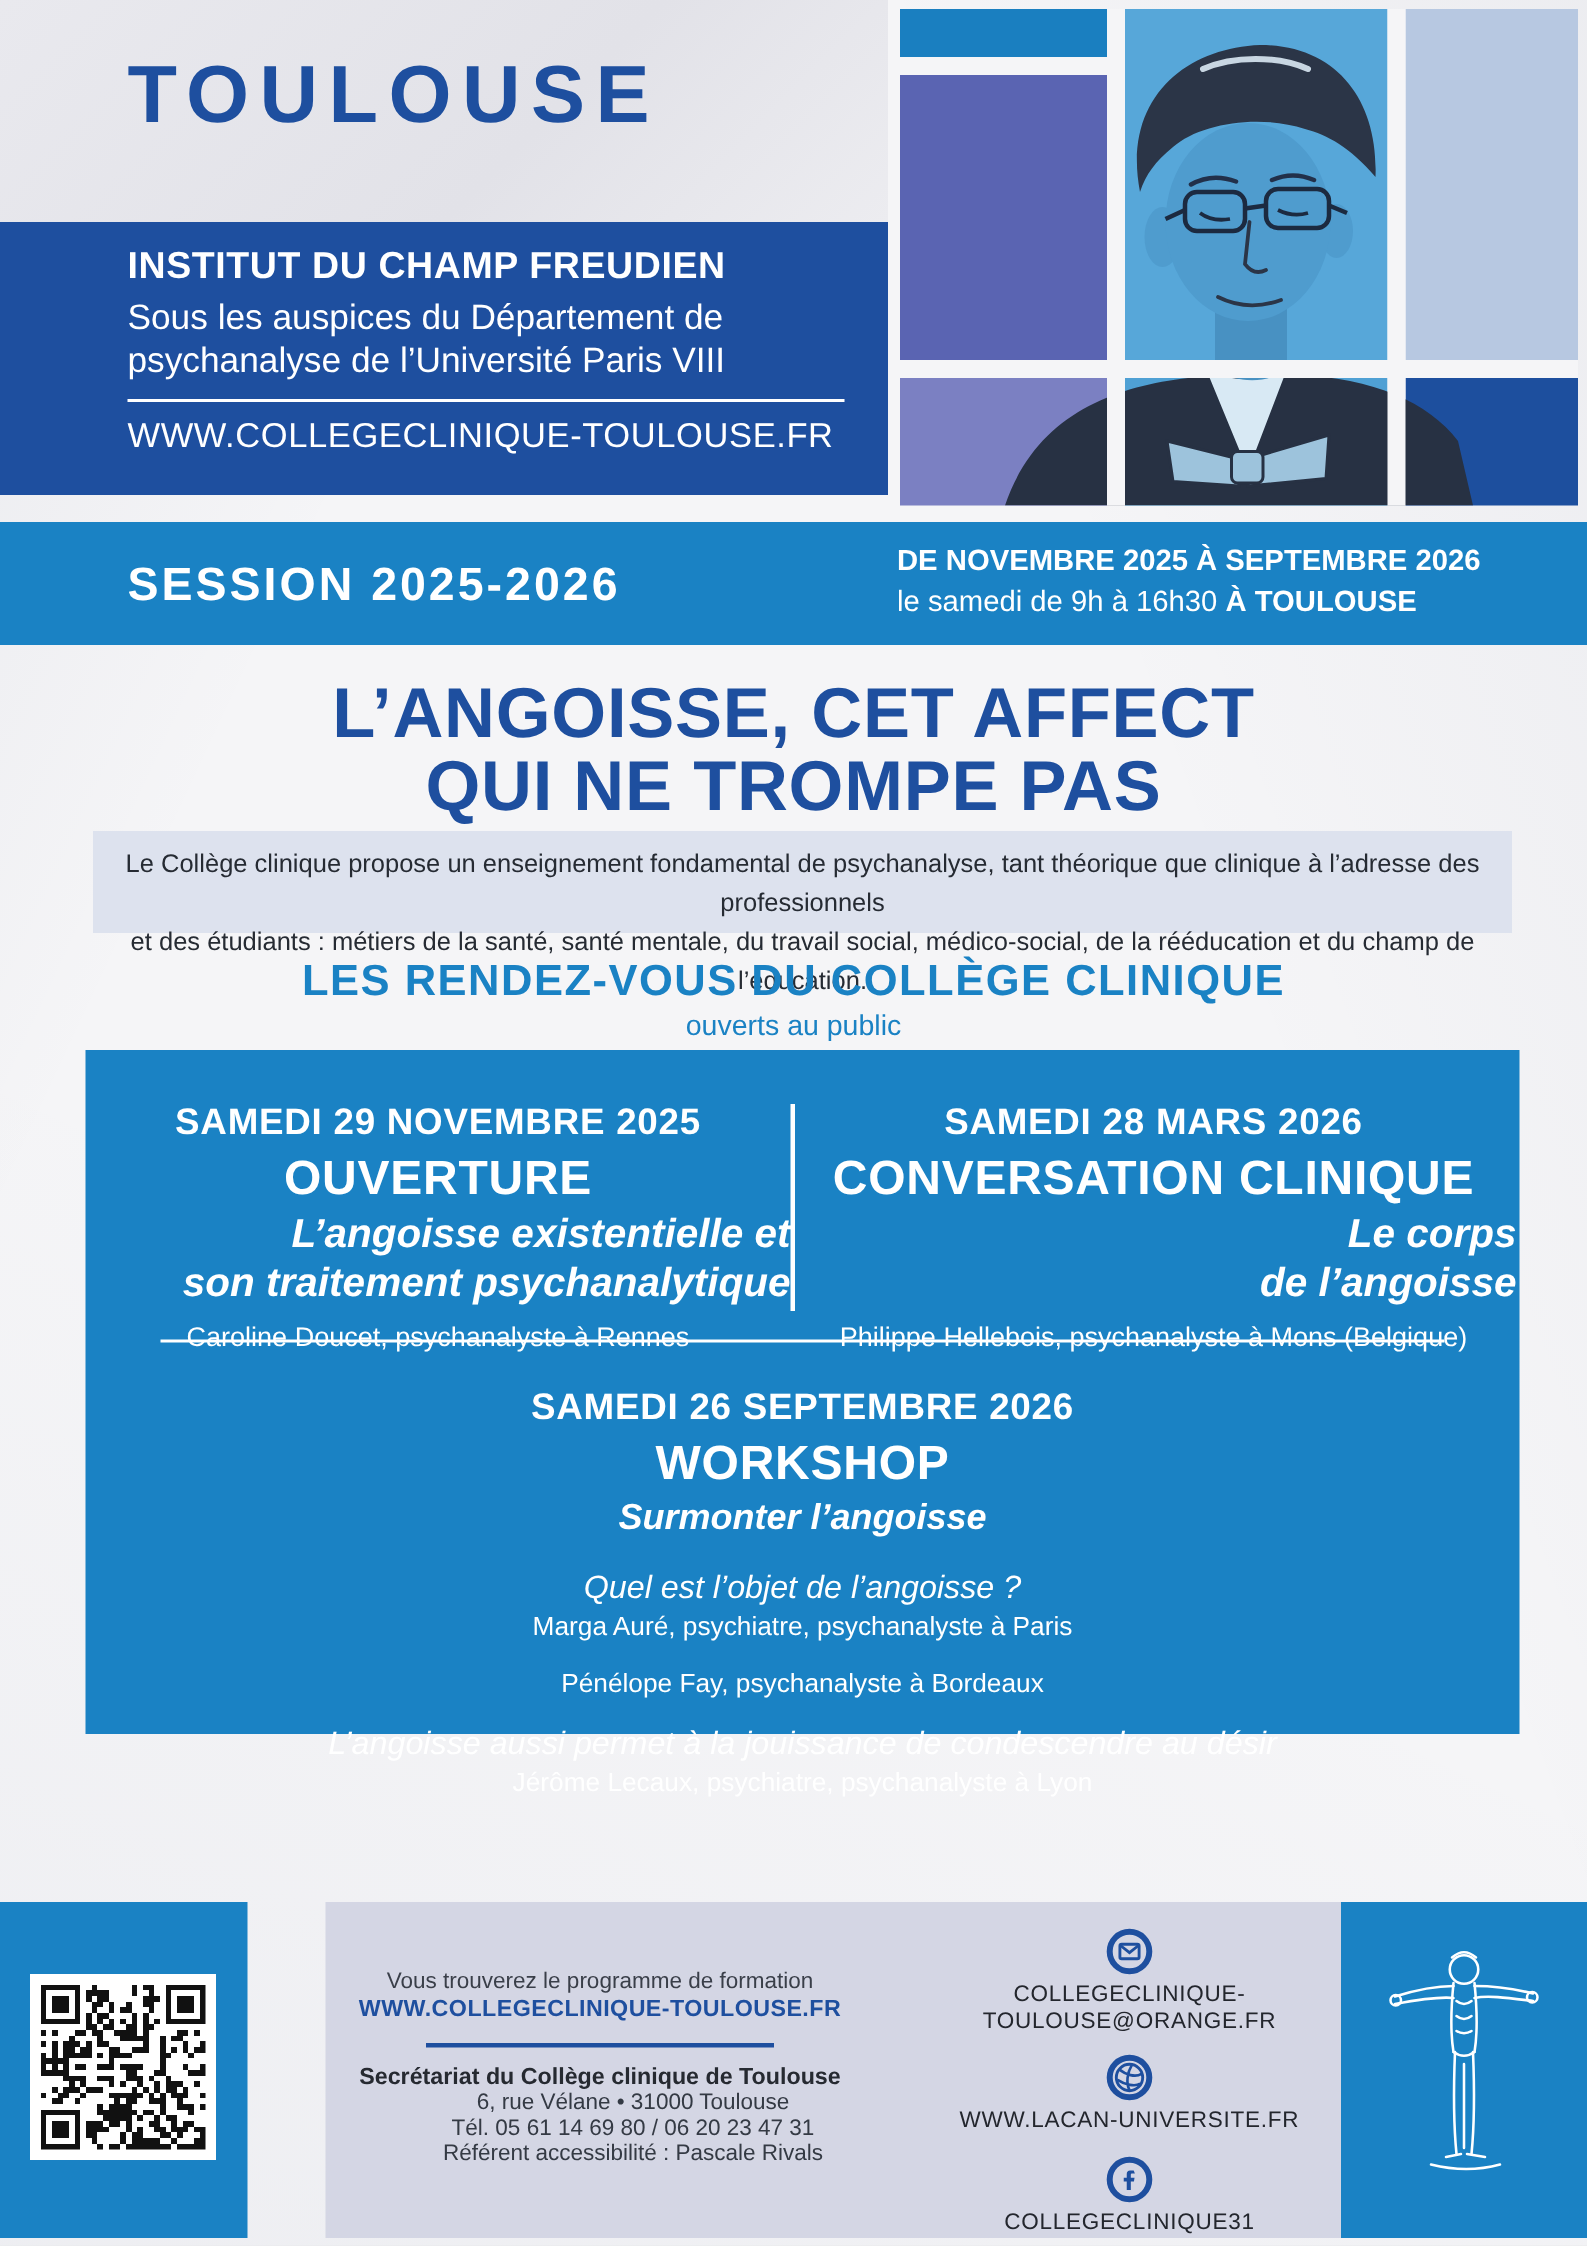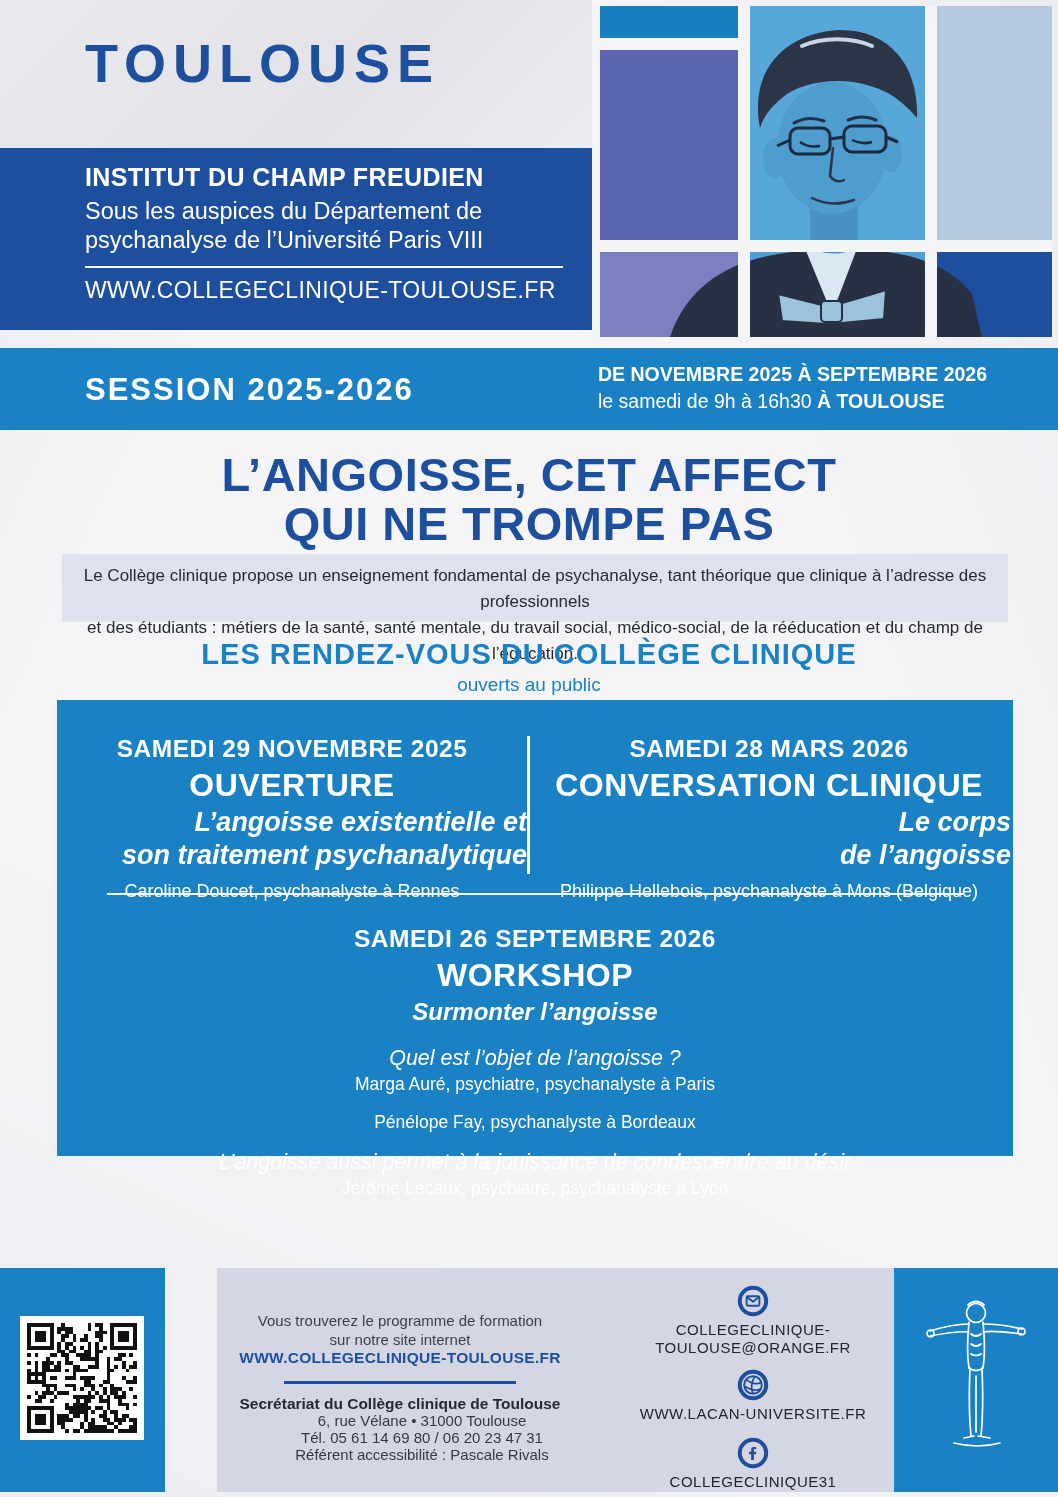--- a/index.html
+++ b/index.html
@@ -520,21 +520,20 @@
         <rect x="24" y="2" width="3" height="3" fill="#111"></rect>
         <rect x="0" y="22" width="7" height="7" fill="#111"></rect>
         <rect x="1" y="23" width="5" height="5" fill="#fff"></rect>
         <rect x="2" y="24" width="3" height="3" fill="#111"></rect>
       </svg>
   </div>
 
   <div class="abs f-mid">
     <div class="fm-left">
       <div>Vous trouverez le programme de formation</div>
-      <div>sur notre site internet</div>
       <div class="fm-site">WWW.COLLEGECLINIQUE-TOULOUSE.FR</div>
       <div class="fm-rule"></div>
       <div class="fm-sec">Secrétariat du Collège clinique de Toulouse</div>
       <div class="fm-addr">6, rue Vélane • 31000 Toulouse</div>
       <div class="fm-addr">Tél. 05 61 14 69 80 / 06 20 23 47 31</div>
       <div class="fm-addr">Référent accessibilité : Pascale Rivals</div>
     </div>
     <div class="fm-right">
       <svg class="icn" viewBox="0 0 40 40">
         <circle cx="20" cy="20" r="16.5" fill="none" stroke="#1e4f9f" stroke-width="5"></circle>

